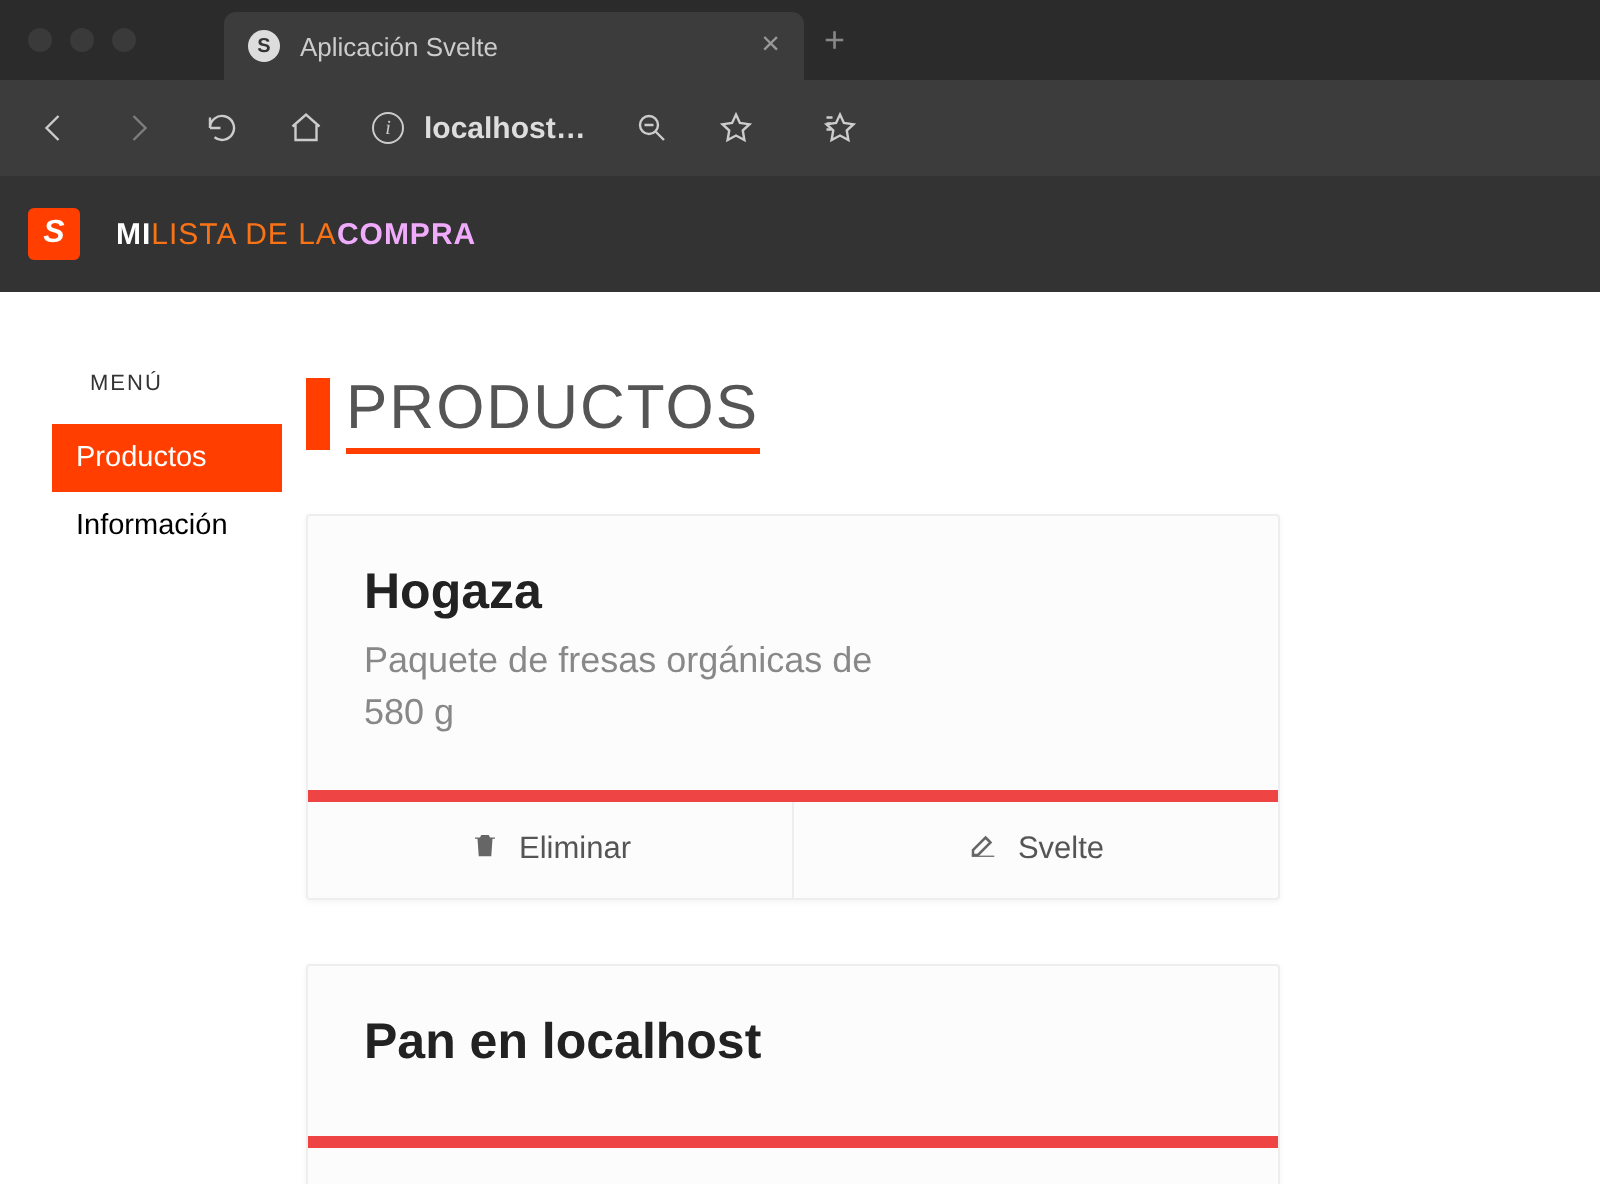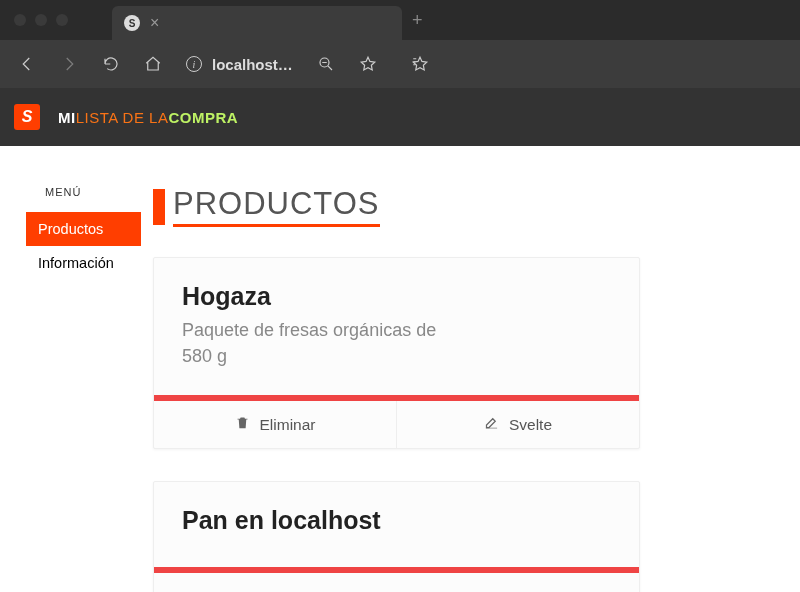--- a/index.html
+++ b/index.html
@@ -132,21 +132,21 @@
       font-style: italic;
       font-size: 16px;
     }
     .brand {
       color: #bbb;
       font-size: 15px;
       letter-spacing: 0.5px;
     }
     .brand .b1 { color: #fff; font-weight: 600; }
     .brand .b2 { color: #f97316; }
-    .brand .b3 { color: #bef264; font-weight: 600; }
+    .brand .b3 { color: #f0abfc; font-weight: 600; }
 
     
     .content {
       display: flex;
       padding: 40px 0 0 26px;
       gap: 12px;
     }
     .sidebar { width: 115px; }
     .menu-label {
       font-size: 11px;
@@ -230,20 +230,21 @@
 <body>
 
 <div class="browser-chrome">
   <div class="window-controls">
     <div class="win-dot"></div>
     <div class="win-dot"></div>
     <div class="win-dot"></div>
   </div>
   <div class="tab">
     <span class="tab-favicon">S</span>
+    <span class="tab-title">Aplicación Svelte</span>
     <span class="tab-close">×</span>
   </div>
   <div class="new-tab">+</div>
 </div>
 
 <div class="url-bar">
   <div class="url-btn">
     <svg viewBox="0 0 24 24" fill="none" stroke="currentColor" stroke-width="1.6">
         <path d="M15 4l-8 8 8 8"></path>
       </svg>

